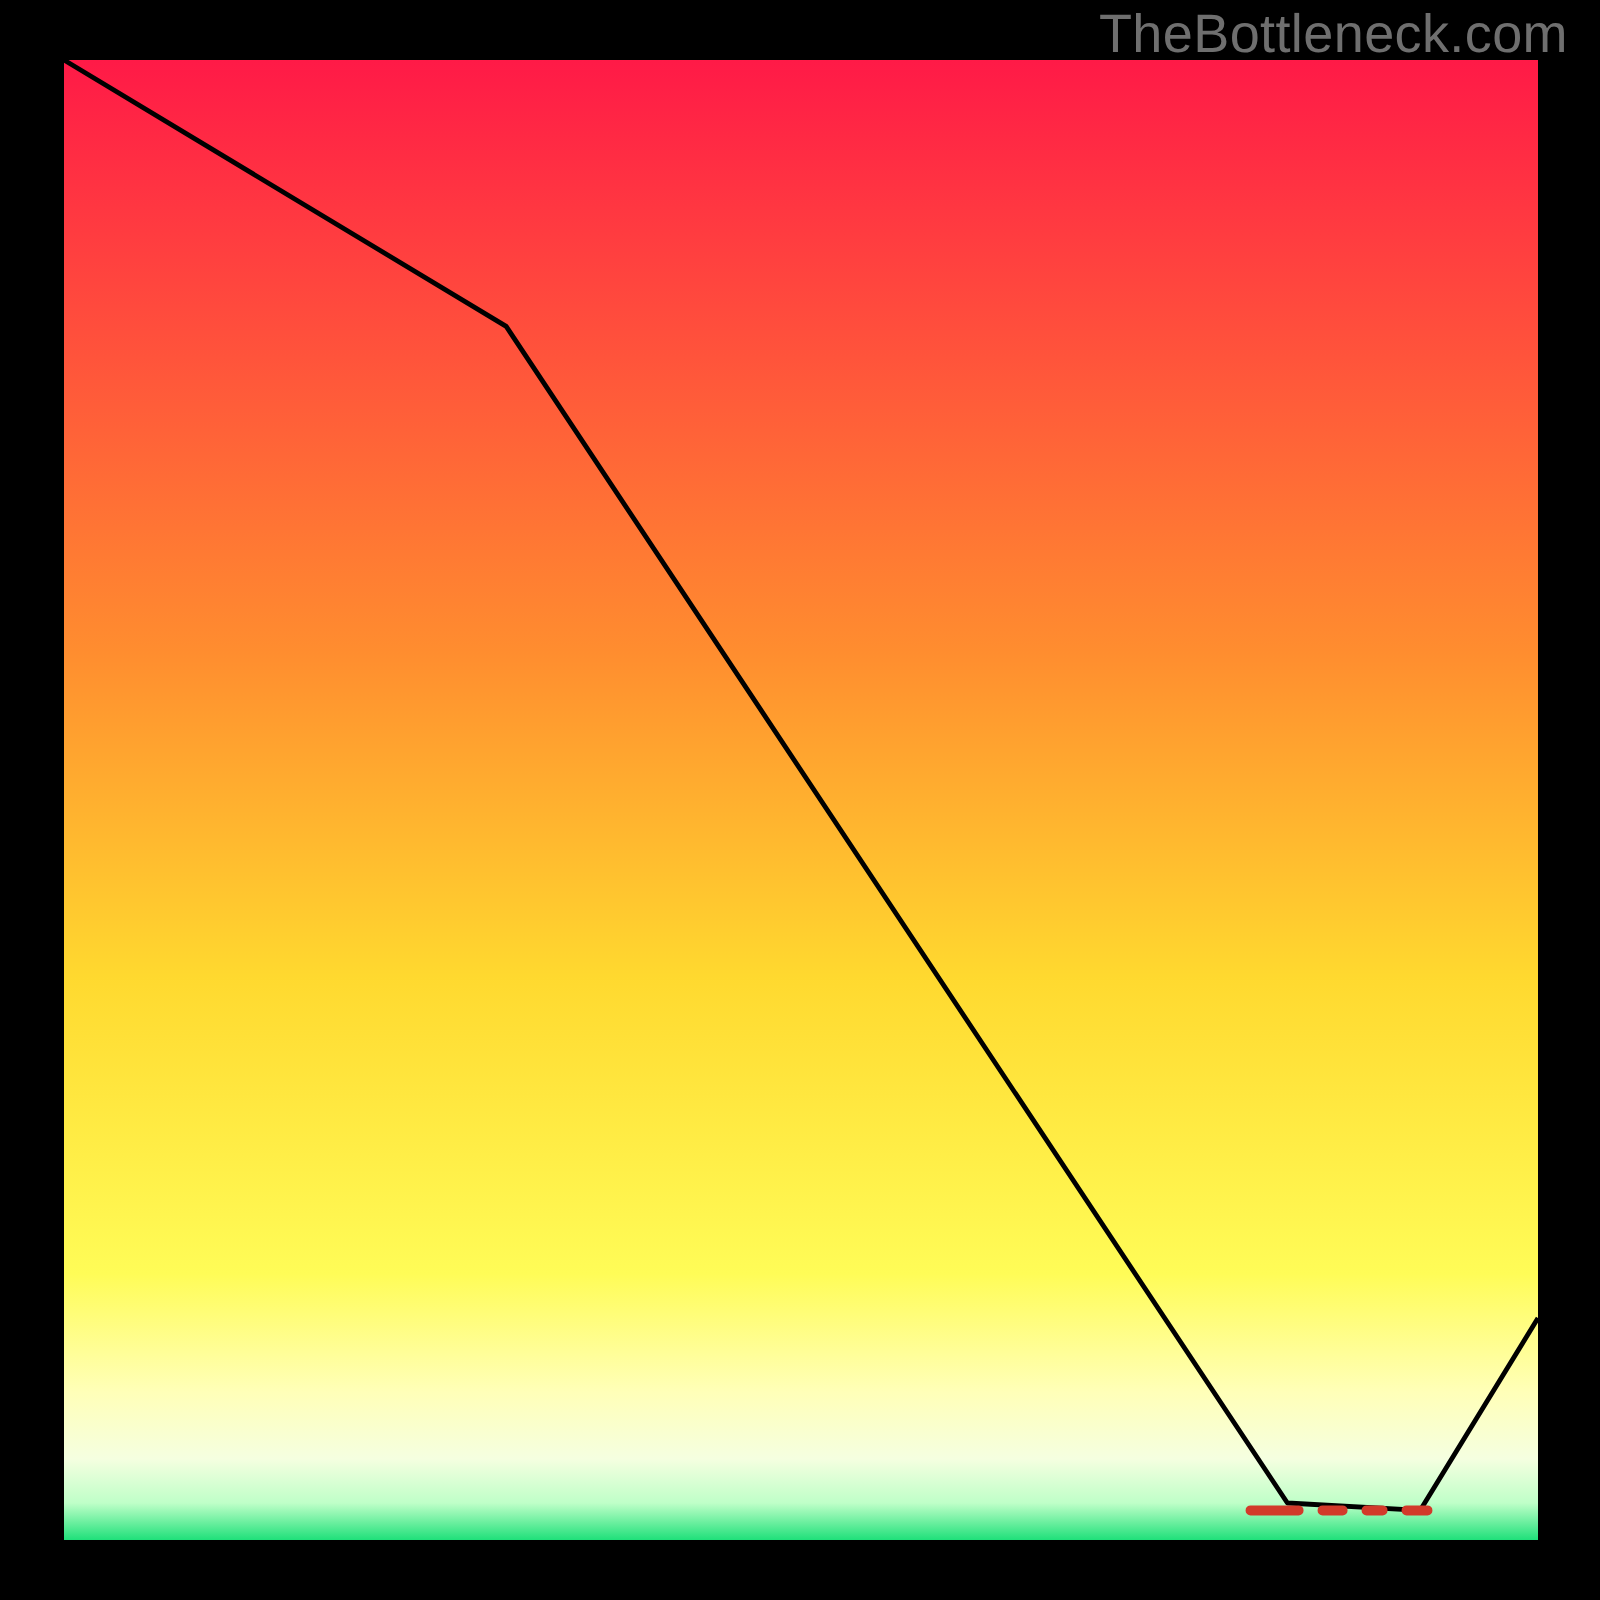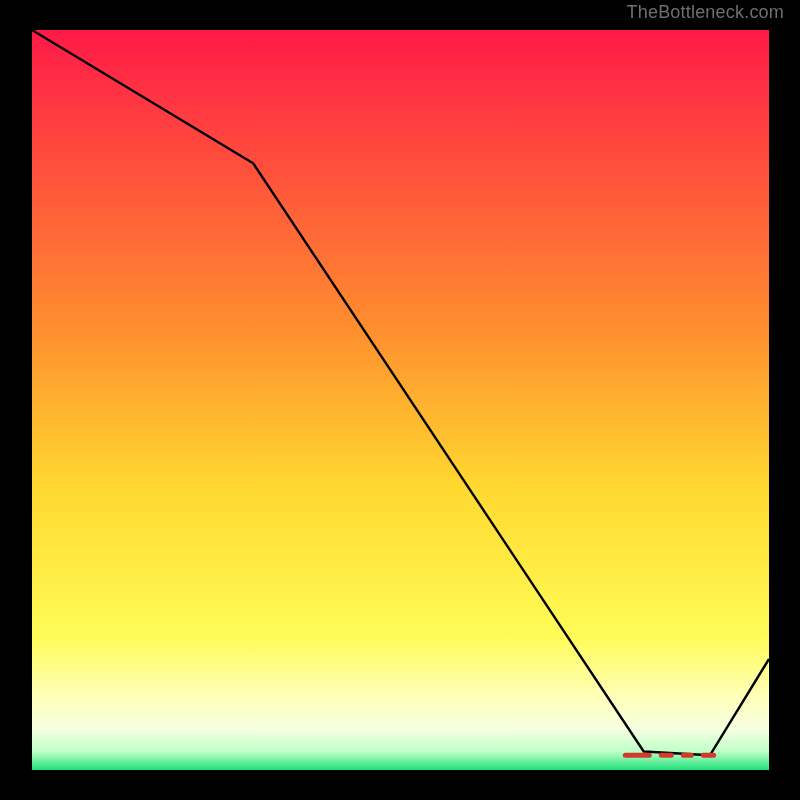--- a/index.html
+++ b/index.html
@@ -15,21 +15,21 @@
     position: absolute;
     left: 0; top: 0;
     width: 800px; height: 800px;
     background: #000;
   }
   .watermark {
     position: absolute;
     top: 2px;
     right: 16px;
     color: #6f6f6f;
-    font-size: 18px;
+    font-size: 27px;
     font-weight: 500;
     letter-spacing: 0.2px;
     font-family: Arial, sans-serif;
   }
   svg.plot {
     position: absolute;
     left: 0; top: 0;
     width: 800px; height: 800px;
   }
 </style>

